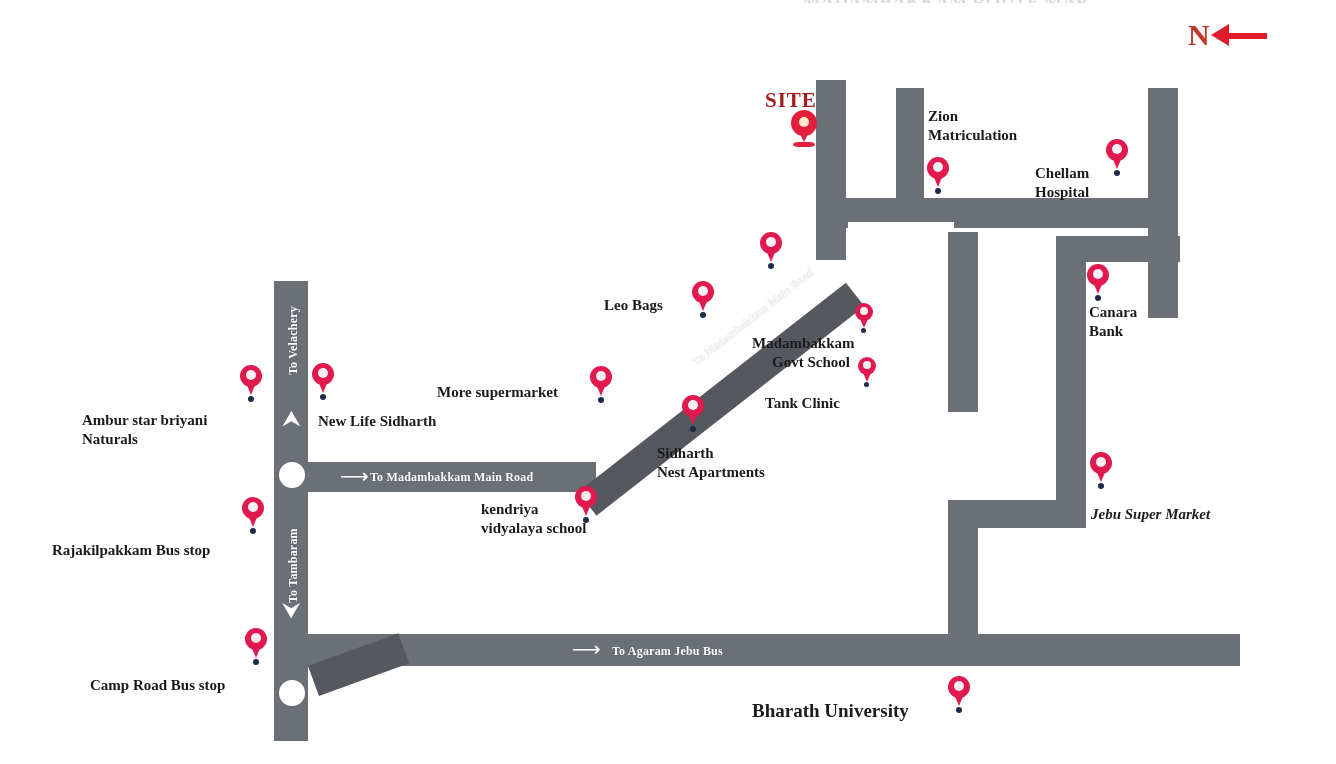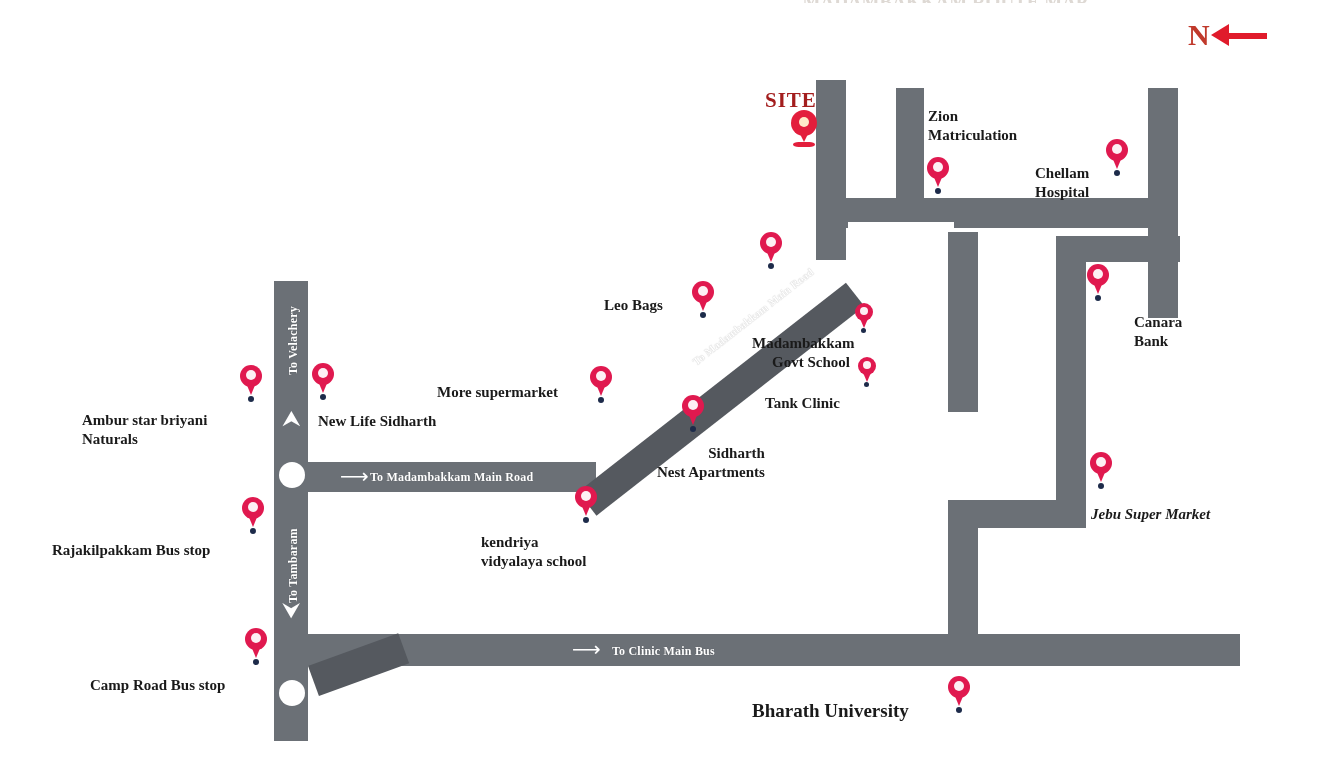--- a/index.html
+++ b/index.html
@@ -252,21 +252,21 @@
   <div class="junction" style="left:279px; top:680px; width:26px; height:26px;"></div>
 
   <div class="road-label vertical-up" style="left:286px; top:375px;">To Velachery</div>
 
   <div class="road-label vertical-up" style="left:286px; top:603px;">To Tambaram</div>
 
   <div class="road-label" style="left:370px; top:470px;">To Madambakkam Main Road</div>
 
   <div class="road-label diag" style="left:690px; top:358px;">To Madambakkam Main Road</div>
 
-  <div class="road-label" style="left:612px; top:644px;">To Clinic  Main Bus</div>
+  <div class="road-label" style="left:612px; top:644px;">To Agaram  Jebu Bus</div>
 
   <span class="road-arrow arrow-up" style="left:282px; top:408px;">⮝</span>
   <span class="road-arrow arrow-down" style="left:282px; top:600px;">⮟</span>
   <span class="road-arrow" style="left:340px; top:466px;">⟶</span>
   <span class="road-arrow" style="left:572px; top:639px;">⟶</span>
 
 
   <div id="site-text">SITE</div>
 
   <div class="site-pin" style="left:791px; top:110px;">
@@ -324,21 +324,21 @@
       <div class="dot"></div>
   </div>
   <div class="poi-label" style="left:437px; top:383px;">More supermarket</div>
 
   <div class="pin" style="left:575px; top:486px;">
     <div class="head"></div>
       <div class="tail"></div>
       <div class="hole"></div>
       <div class="dot"></div>
   </div>
-  <div class="poi-label" style="left:481px; top:533px;">kendriya
+  <div class="poi-label" style="left:481px; top:500px;">kendriya
 vidyalaya school</div>
 
   <div class="pin" style="left:692px; top:281px;">
     <div class="head"></div>
       <div class="tail"></div>
       <div class="hole"></div>
       <div class="dot"></div>
   </div>
   <div class="poi-label" style="left:604px; top:296px;">Leo Bags</div>
 
@@ -348,21 +348,21 @@
       <div class="hole"></div>
       <div class="dot"></div>
   </div>
 
   <div class="pin" style="left:682px; top:395px;">
     <div class="head"></div>
       <div class="tail"></div>
       <div class="hole"></div>
       <div class="dot"></div>
   </div>
-  <div class="poi-label" style="left:657px; top:444px;text-align:right;">Sidharth
+  <div class="poi-label" style="left:657px; top:444px;">Sidharth
 Nest Apartments</div>
 
   <div class="pin small" style="left:855px; top:303px;">
     <div class="head"></div>
       <div class="tail"></div>
       <div class="hole"></div>
       <div class="dot"></div>
   </div>
   <div class="poi-label tiny right" style="left:752px; top:334px; width:98px;">Madambakkam
 Govt School</div>
@@ -392,21 +392,21 @@
   </div>
   <div class="poi-label" style="left:1035px; top:164px;">Chellam
 Hospital</div>
 
   <div class="pin" style="left:1087px; top:264px;">
     <div class="head"></div>
       <div class="tail"></div>
       <div class="hole"></div>
       <div class="dot"></div>
   </div>
-  <div class="poi-label" style="left:1089px; top:313px;margin-left:45px;">Canara
+  <div class="poi-label" style="left:1089px; top:303px;">Canara
 Bank</div>
 
   <div class="pin" style="left:1090px; top:452px;">
     <div class="head"></div>
       <div class="tail"></div>
       <div class="hole"></div>
       <div class="dot"></div>
   </div>
   <div class="poi-label" style="left:1091px; top:505px;font-style:italic;">Jebu Super Market</div>
 

